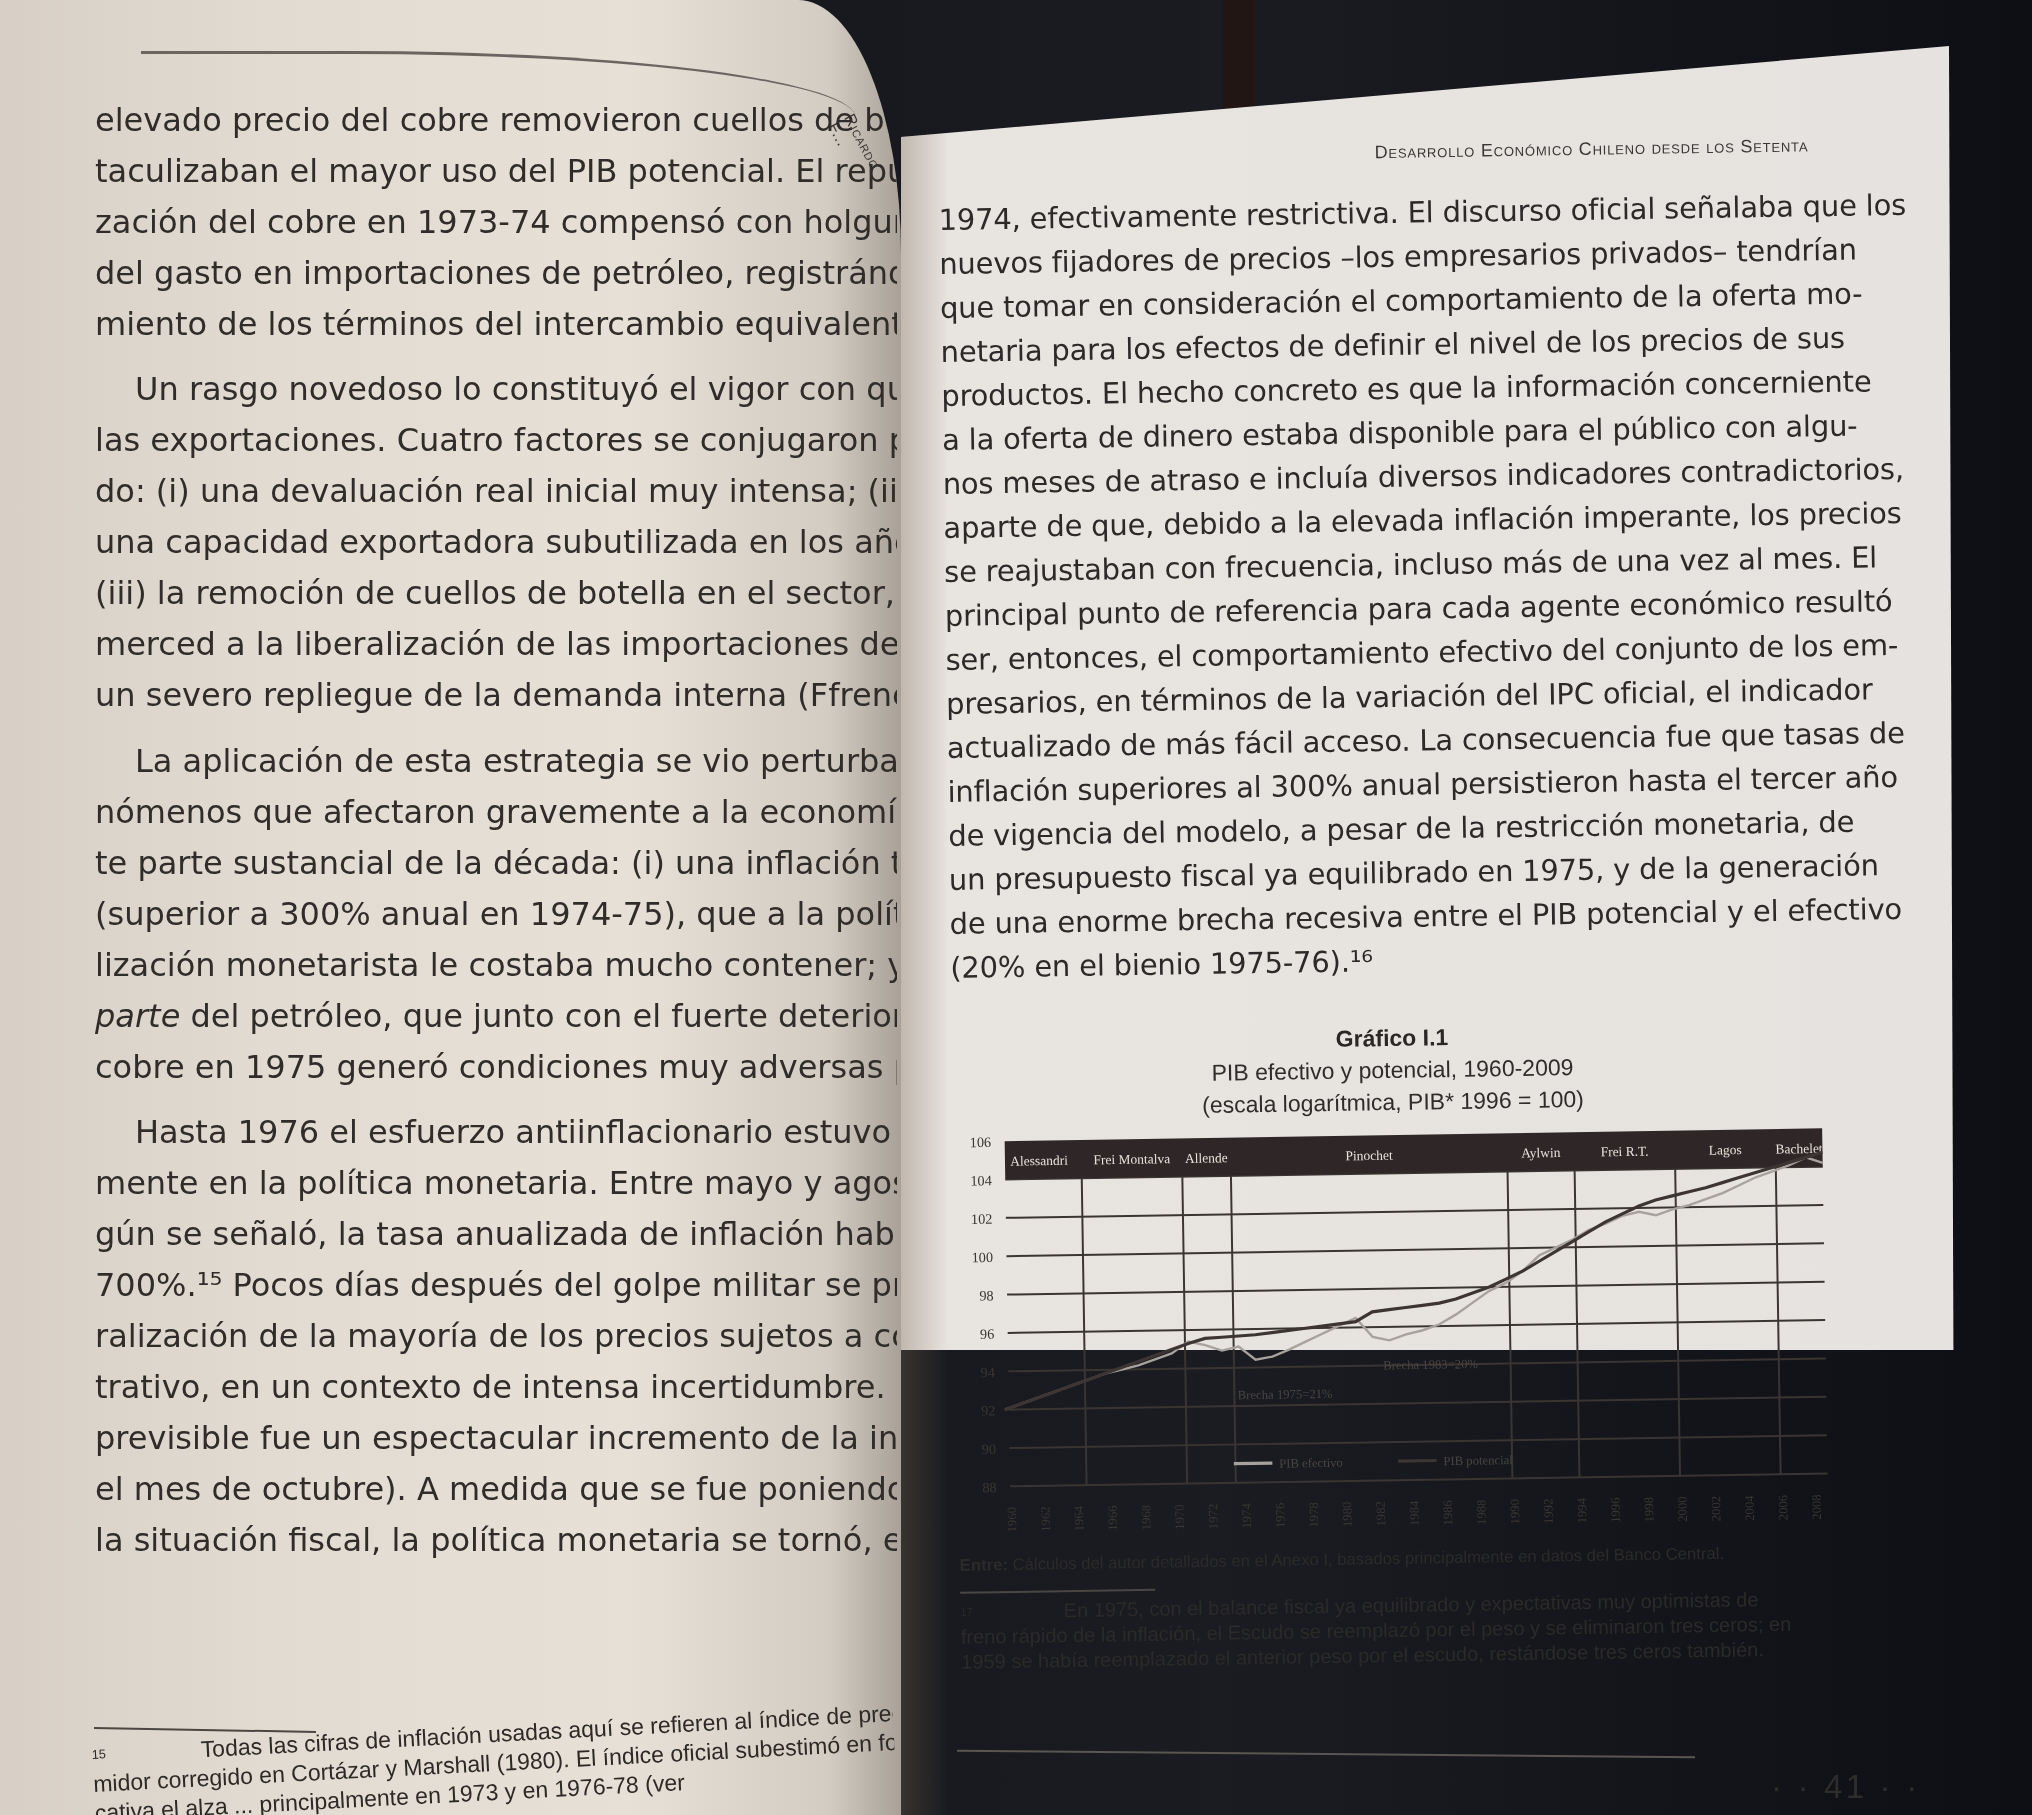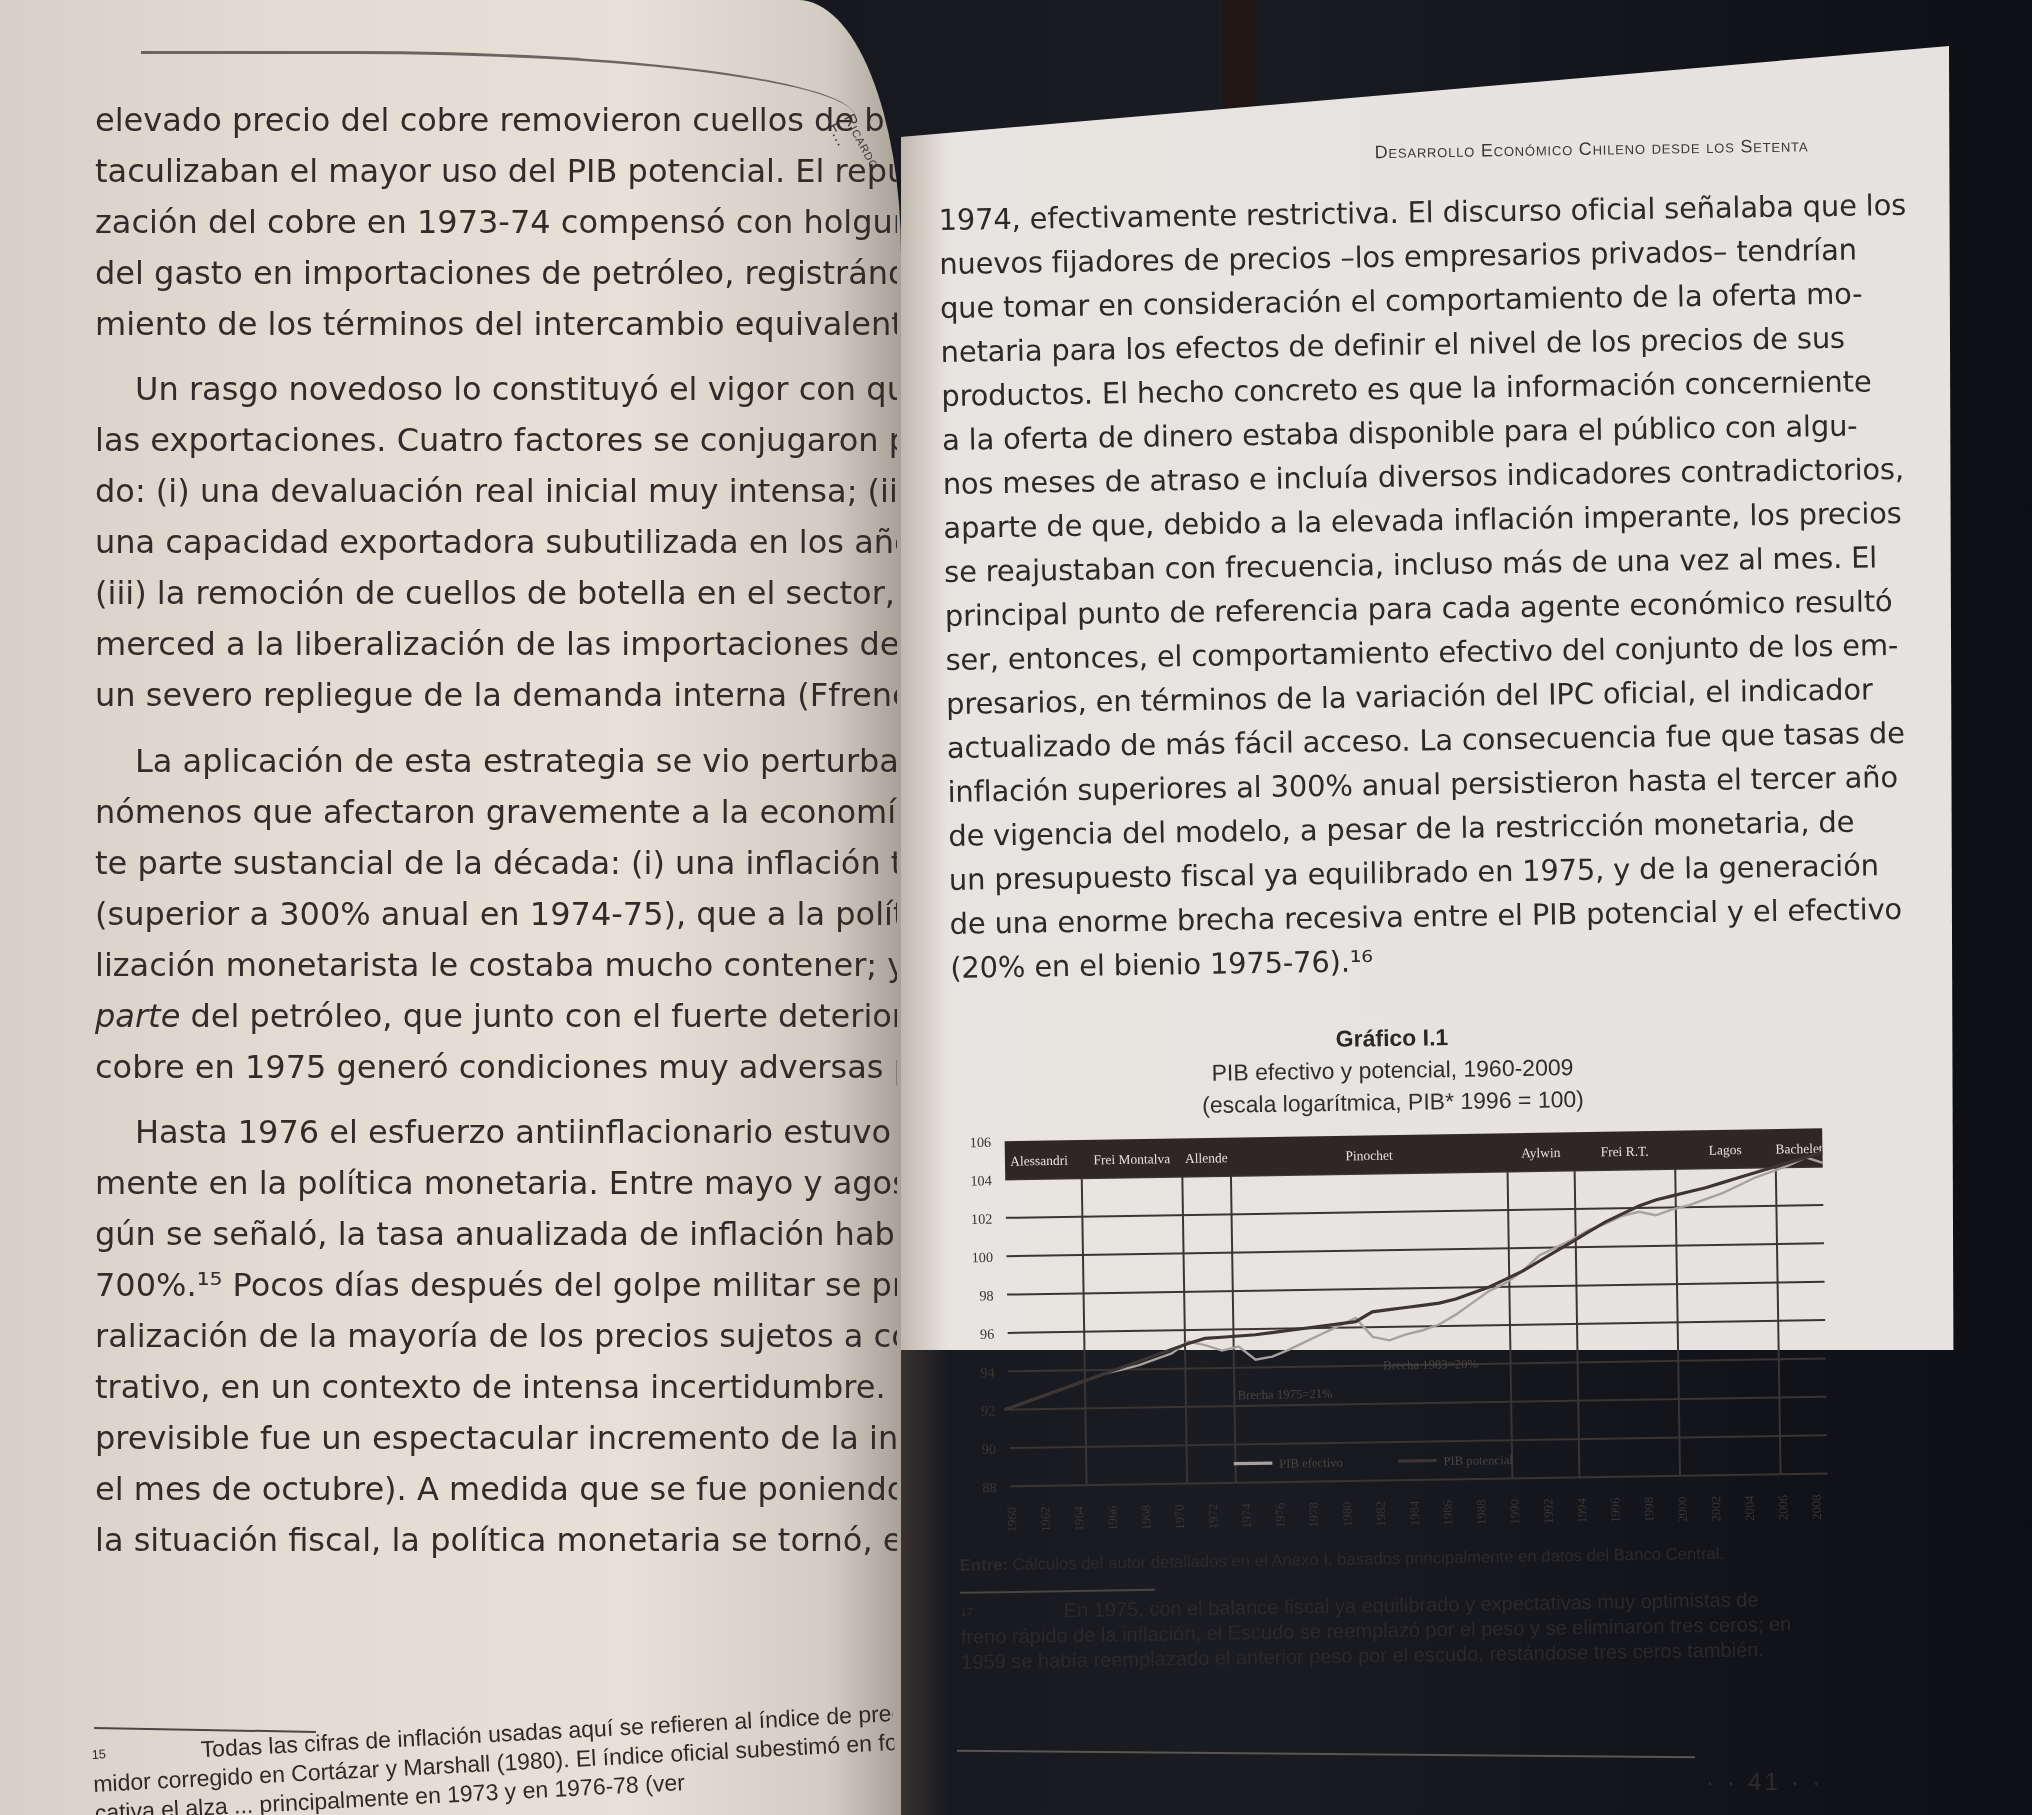--- a/index.html
+++ b/index.html
@@ -75,21 +75,21 @@
   .fig-sub { text-align: center; font-size: 23px; color: #2f2d2b; width: 881px; margin-top: 4.8px; }
   .chart-wrap { position: relative; margin-top: 11px; width: 889px; height: 413px; }
   .chart-wrap svg { position: absolute; left: 0; top: 0; }
   .fig-source { margin-top: 9.5px; font-size: 16.7px; color: #2d2b29; white-space: nowrap; }
   .fig-source b { font-weight: bold; }
   .fn-rule-right { margin-top: 16px; width: 195px; border-top: 2.4px solid #4a4643; }
   .right-fn { margin-top: 6.4px; font-size: 20px; line-height: 24.6px; color: #2c2a28; width: 921px; }
   .right-fn .ln { white-space: nowrap; display: block; }
   .right-fn .num { font-size: 11px; vertical-align: top; margin-right: 91px; }
   .bottom-rule { position: absolute; left: 957px; top: 1753px; width: 738px; border-top: 2.4px solid #5a5652; transform: rotate(0.5deg); }
-  .page-number { position: absolute; left: 1706px; top: 1768px; font-size: 24px; color: #2f2d2b; letter-spacing: 3.2px; }
+  .page-number { position: absolute; left: 1771px; top: 1768px; font-size: 33px; color: #2f2d2b; letter-spacing: 3.2px; }
 </style>
 </head>
 <body>
 
 <div class="scene">
   <div class="dark-bg"></div>
   <div class="dark-stripe"></div>
 
   <div class="left-page">
     <div class="left-rule"></div>

